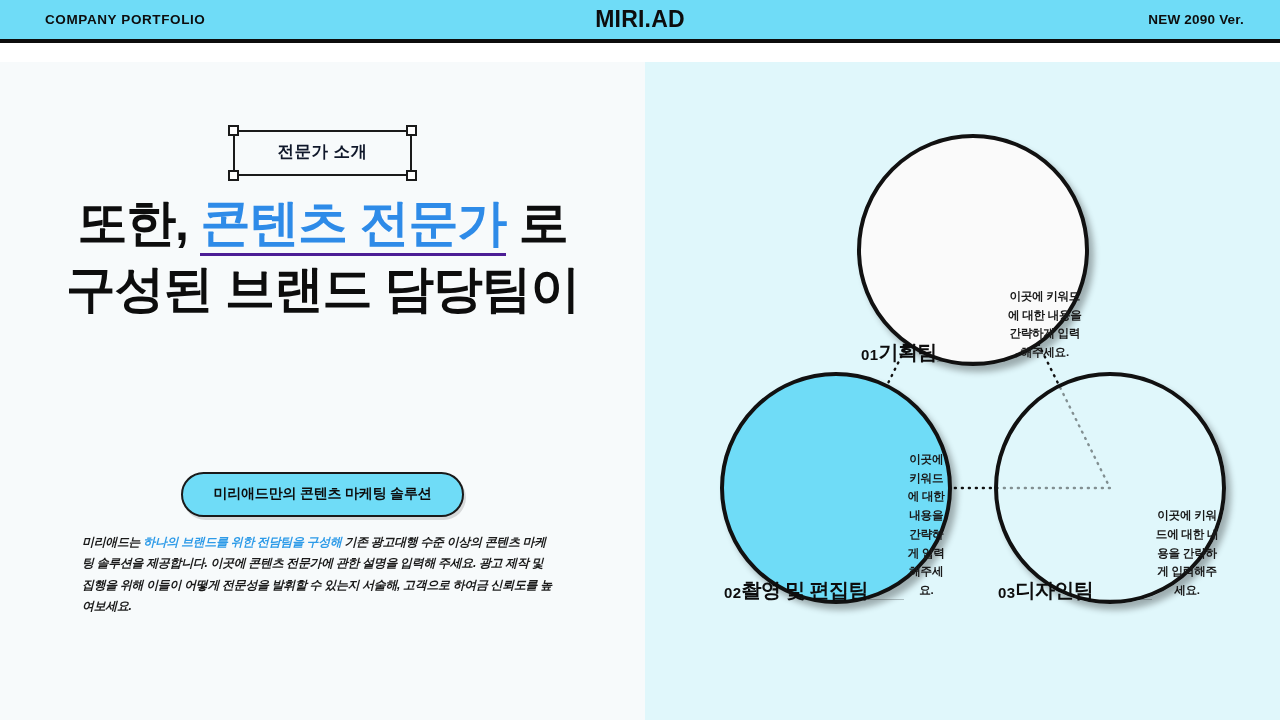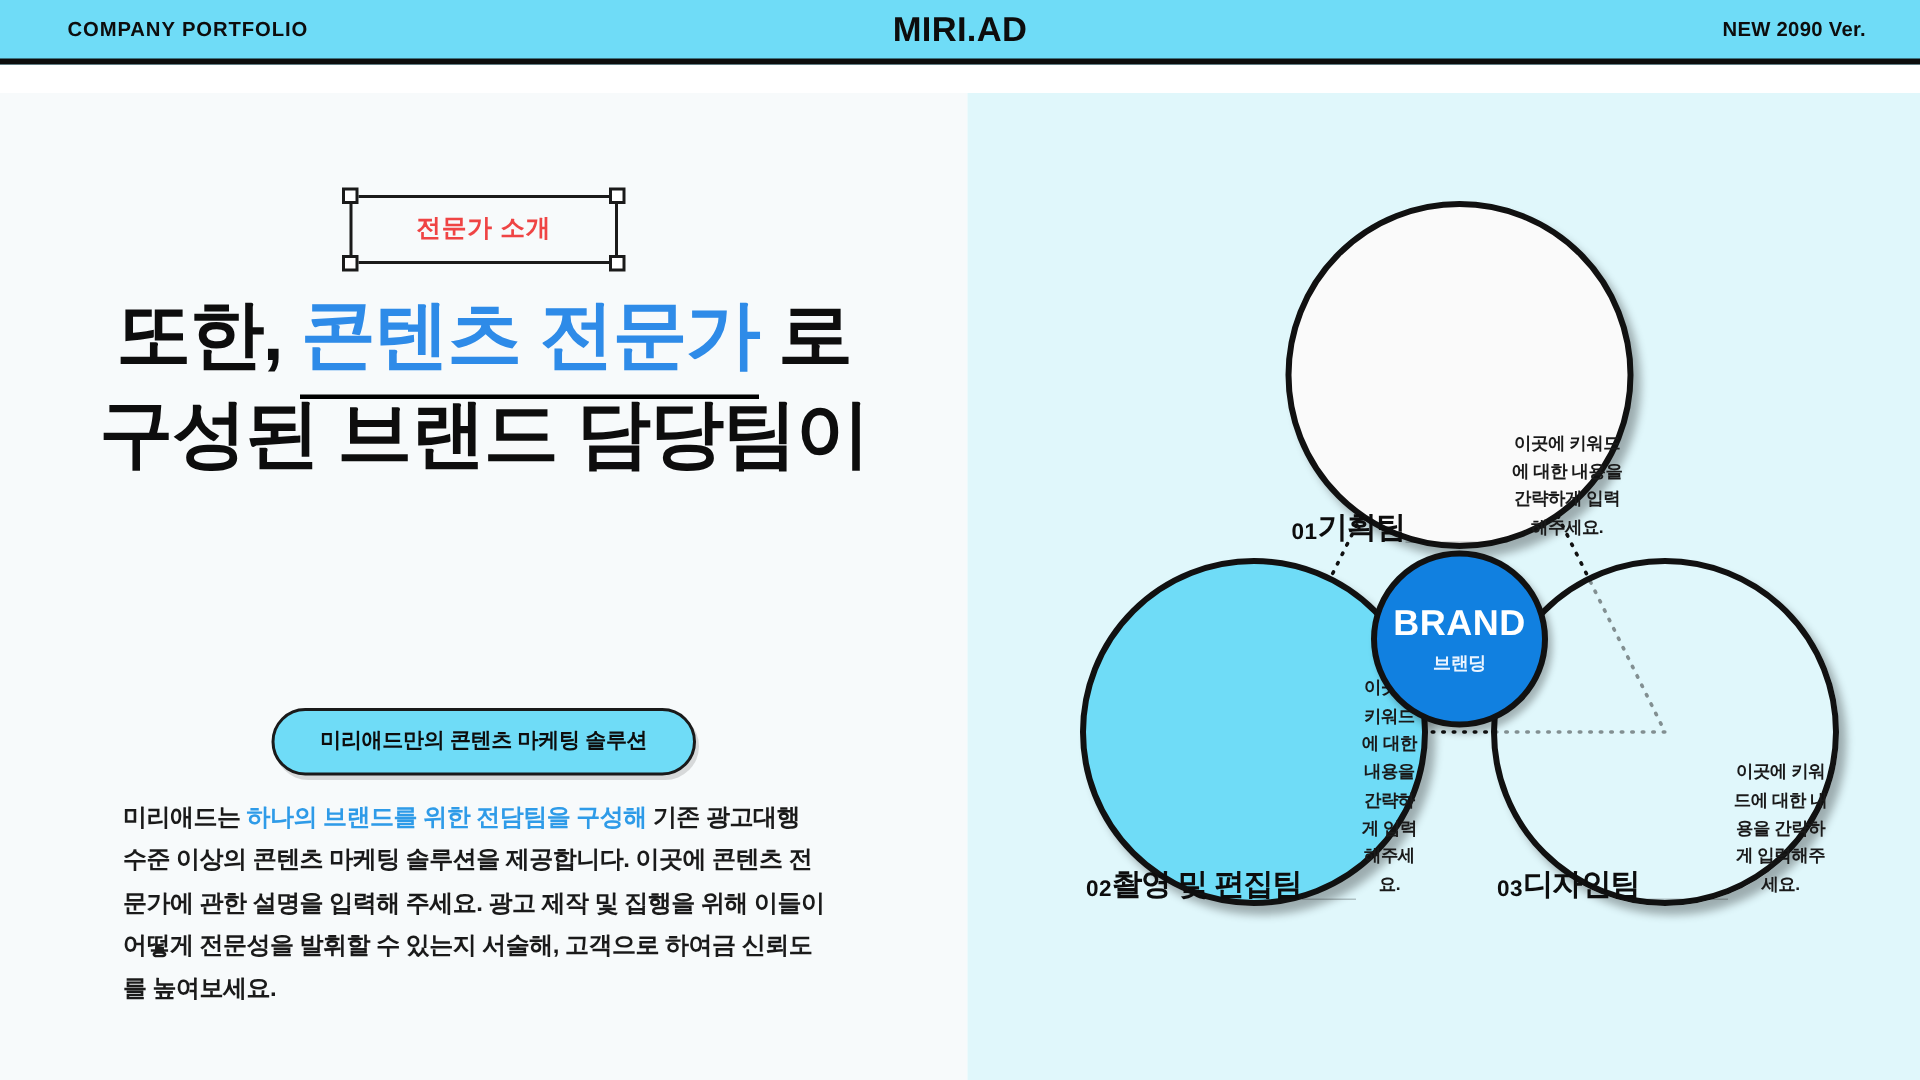--- a/index.html
+++ b/index.html
@@ -89,21 +89,21 @@
   }
   .tagbox {
     position: relative;
     border: 2px solid #1a1a1a;
     padding: 9px 42px 11px;
   }
   .tagbox-label {
     font-size: 16.5px;
     font-weight: 700;
     letter-spacing: 0.5px;
-    color: #ef4444;
+    color: #0f172a;
     white-space: nowrap;
   }
   .handle {
     position: absolute;
     width: 11px;
     height: 11px;
     background: #ffffff;
     border: 2px solid #1a1a1a;
   }
   .handle.tl { top: -7px;    left: -7px;  }
@@ -119,22 +119,22 @@
     width: 585px;
     text-align: center;
     font-size: 50px;
     font-weight: 800;
     line-height: 1.32;
     letter-spacing: -1.2px;
     color: #0d0d0d;
   }
   .hl-accent {
     color: #2E8BE8;
-    border-bottom: 3px solid #000000;
-    padding-bottom: 12px;
+    border-bottom: 3px solid #4c1d95;
+    padding-bottom: 2px;
   }
 
   
   .pill-wrap {
     position: absolute;
     top: 410px;
     left: 0; right: 0;
     display: flex;
     justify-content: center;
   }
@@ -150,26 +150,27 @@
     white-space: nowrap;
     box-shadow: 2px 3px 0 rgba(0,0,0,0.13);
   }
 
   
   .body-copy {
     position: absolute;
     top: 470px;
     left: 82px;
     width: 470px;
-    font-size: 16px;
+    font-size: 12px;
     font-weight: 600;
     line-height: 1.78;
     letter-spacing: -0.35px;
     color: #1a1a1a;
     text-align: left;
+    font-style: italic;
   }
   .body-copy .accent { color: #2E9BE8; }
 
   
   .venn {
     position: absolute;
     top: 0; left: 0;
     width: 635px;
     height: 658px;
   }
@@ -329,21 +330,17 @@
         <div class="c-desc">이곳에 키워드에 대한 내용을 간략하게 입력해주세요.</div>
       </div>
 
       <div class="circle c2">
         <div class="c-num">02</div>
         <div class="c-title">촬영 및 편집팀</div>
         <div class="c-rule"></div>
         <div class="c-desc">이곳에 키워드에 대한 내용을 간략하게 입력해주세요.</div>
       </div>
 
-      <div class="brand-circle">
-        <div class="brand-title">BRAND</div>
-        <div class="brand-sub">브랜딩</div>
-      </div>
 
     </div>
   </div>
 
 </div>
 
 </body></html>

